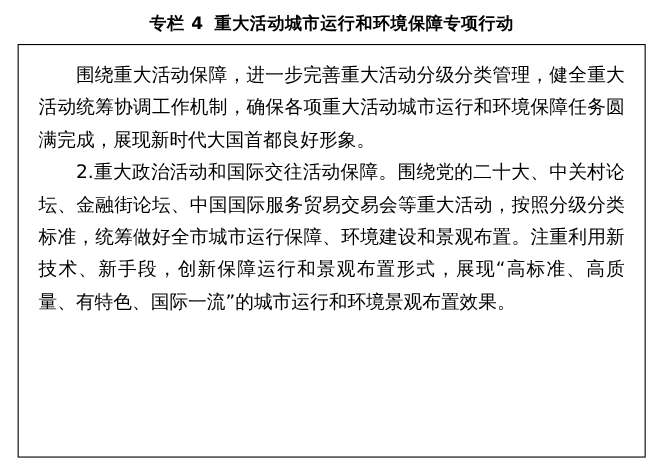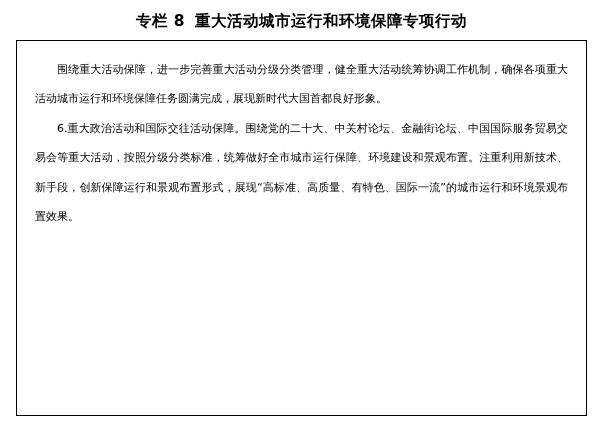--- a/index.html
+++ b/index.html
@@ -39,40 +39,40 @@
     position: absolute;
     top: 40px;
     left: 16px;
     width: 571px;
     height: 376px;
     border: 1px solid #000000;
     box-sizing: border-box;
     padding: 14px 18px 10px 18px;
   }
   .body-text {
-    font-size: 11px;
+    font-size: 17px;
     line-height: 29.4px;
     text-align: justify;
     text-justify: inter-ideograph;
     letter-spacing: 0px;
   }
   .para {
     margin: 0;
     text-indent: 2em;
   }
 </style>
 </head>
 <body>
 
 <div class="page">
 
   <div class="box-title">
-    <span class="label">专栏 8</span><span>重大活动城市运行和环境保障专项行动</span>
+    <span class="label">专栏 4</span><span>重大活动城市运行和环境保障专项行动</span>
   </div>
 
   <div class="frame">
     <div class="body-text">
       <p class="para">围绕重大活动保障，进一步完善重大活动分级分类管理，健全重大活动统筹协调工作机制，确保各项重大活动城市运行和环境保障任务圆满完成，展现新时代大国首都良好形象。</p>
-      <p class="para">6.重大政治活动和国际交往活动保障。围绕党的二十大、中关村论坛、金融街论坛、中国国际服务贸易交易会等重大活动，按照分级分类标准，统筹做好全市城市运行保障、环境建设和景观布置。注重利用新技术、新手段，创新保障运行和景观布置形式，展现“高标准、高质量、有特色、国际一流”的城市运行和环境景观布置效果。</p>
+      <p class="para">2.重大政治活动和国际交往活动保障。围绕党的二十大、中关村论坛、金融街论坛、中国国际服务贸易交易会等重大活动，按照分级分类标准，统筹做好全市城市运行保障、环境建设和景观布置。注重利用新技术、新手段，创新保障运行和景观布置形式，展现“高标准、高质量、有特色、国际一流”的城市运行和环境景观布置效果。</p>
     </div>
   </div>
 
 </div>
 
 </body></html>

